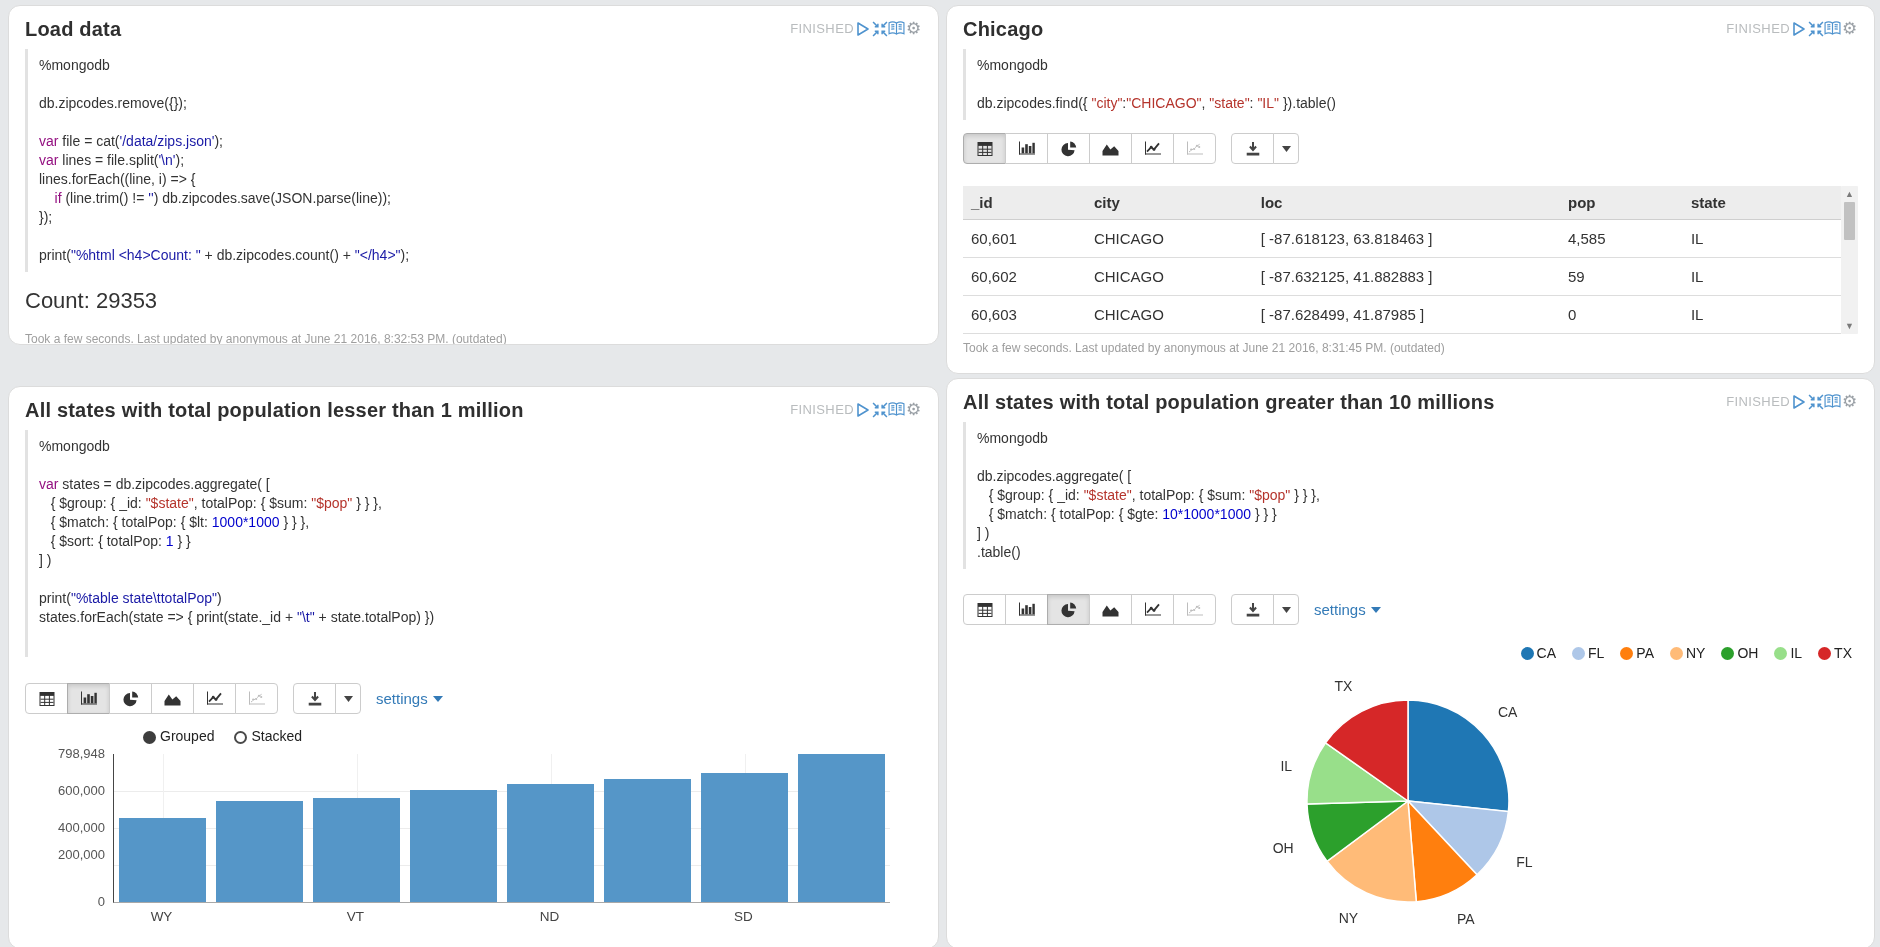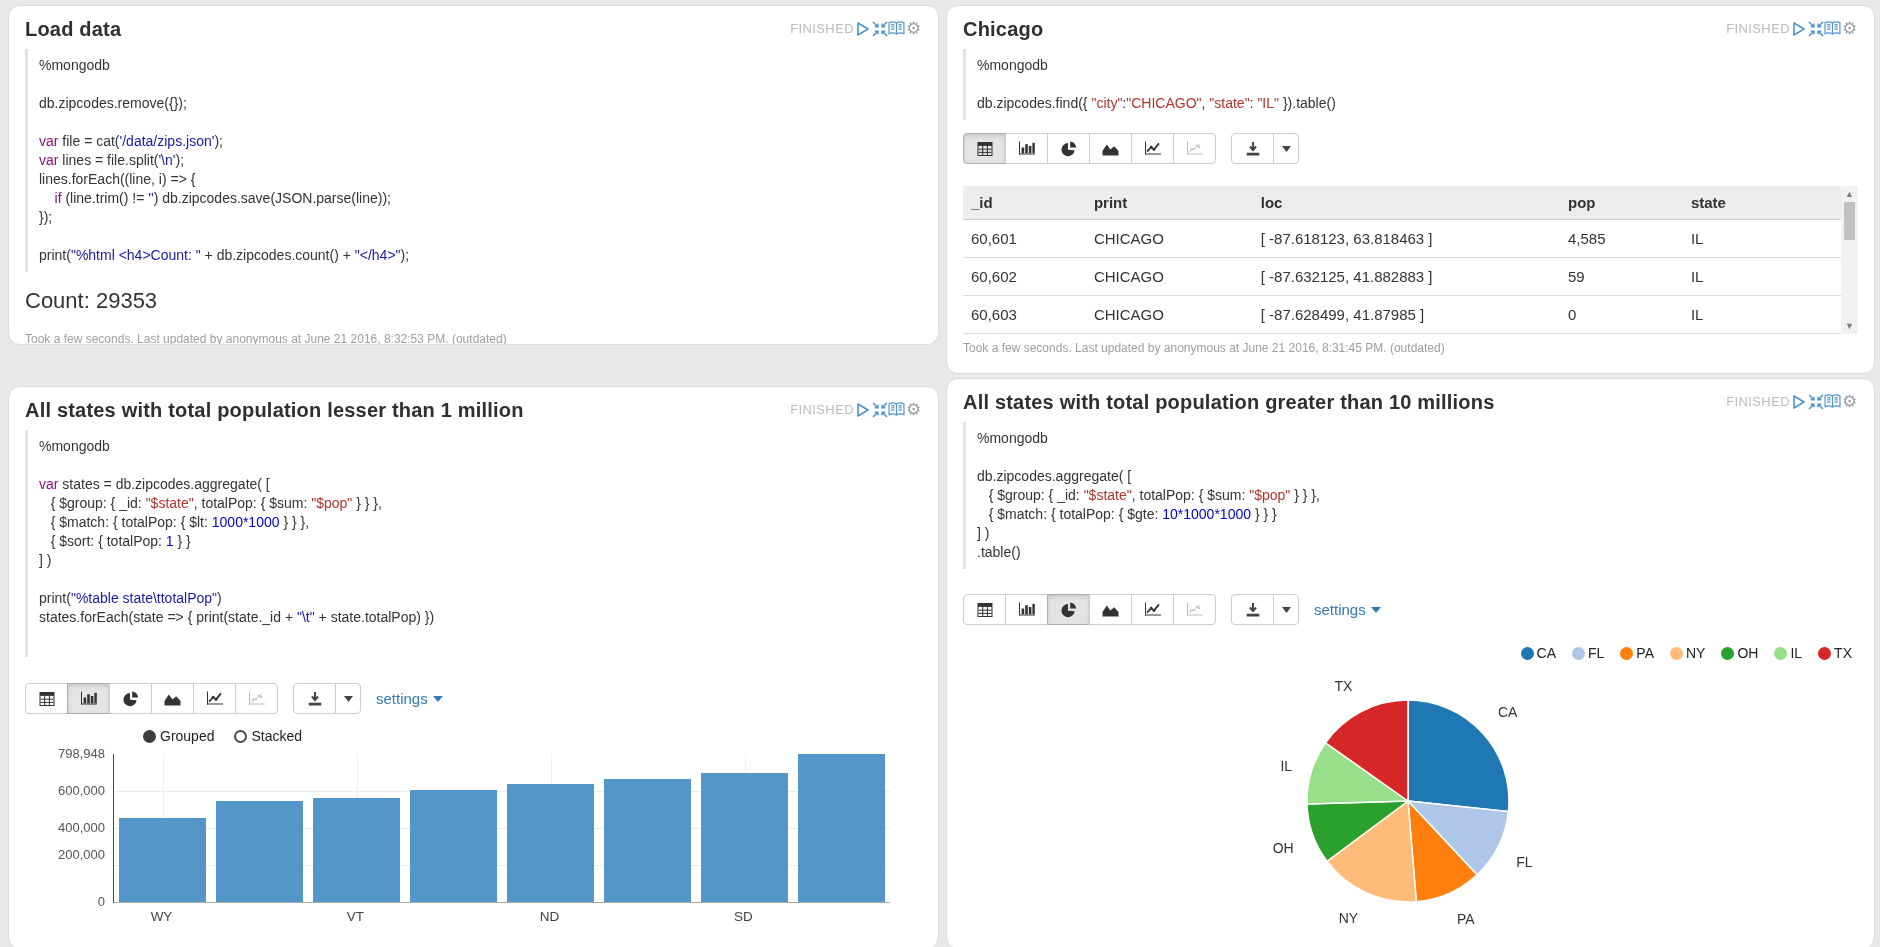--- a/index.html
+++ b/index.html
@@ -36,21 +36,21 @@
   table.result th{background:#ededed;text-align:left;font-weight:bold;padding:8px 8px;
     border-bottom:1px solid #cfcfcf;}
   table.result td{padding:10px 8px;border-bottom:1px solid #ddd;background:#fff;}
   .vscroll{width:17px;background:#f1f1f1;position:relative;border-radius:1px;}
   .vscroll .arr{position:absolute;left:0;width:17px;text-align:center;font-size:9px;color:#7a7a7a;}
   .vscroll .thumb{position:absolute;left:3px;width:11px;height:38px;background:#c1c1c1;top:16px;border-radius:1px;}
   
   .barchart{position:relative;margin:14px 16px 0 16px;height:202px;}
   .bc-controls{position:absolute;left:118px;top:0;display:flex;gap:20px;align-items:center;
     font-size:14px;color:#222;}
-  .bc-controls .item{display:flex;align-items:center;gap:4px;cursor:pointer;}
+  .bc-controls .item{display:flex;align-items:flex-end;gap:4px;cursor:pointer;}
   .dot{width:13px;height:13px;border-radius:50%;display:inline-block;}
   .dot.filled{background:#3d3d3d;}
   .dot.hollow{background:#fff;border:2.5px solid #4a4a4a;width:9px;height:9px;}
   .bc-legend{position:absolute;right:38px;top:0;display:flex;align-items:center;
     font-size:14px;color:#1d4ed8;cursor:pointer;margin-top:39px;}
   .bc-plot{position:absolute;left:88px;top:26px;width:776px;height:148px;
     border-left:1px solid #454545;border-bottom:1px solid #a8a8a8;}
   .ylabel{position:absolute;left:0;width:80px;text-align:right;font-size:13px;color:#555;}
   .hgrid{position:absolute;left:0;width:100%;height:1px;background:#ececec;}
   .vgrid{position:absolute;top:0;height:100%;width:1px;background:#f0f0f0;}
@@ -230,21 +230,21 @@
         <colgroup>
             <col style="width:14%">
             <col style="width:19%">
             <col style="width:35%">
             <col style="width:14%">
             <col>
           </colgroup>
         <thead id="tbl-head">
             <tr>
               <th>_id</th>
-              <th>print</th>
+              <th>city</th>
               <th>loc</th>
               <th>pop</th>
               <th>state</th>
             </tr>
           </thead>
         <tbody id="tbl-body">
             <tr>
               <td>60,601</td>
               <td>CHICAGO</td>
               <td>[ -87.618123, 63.818463 ]</td>

